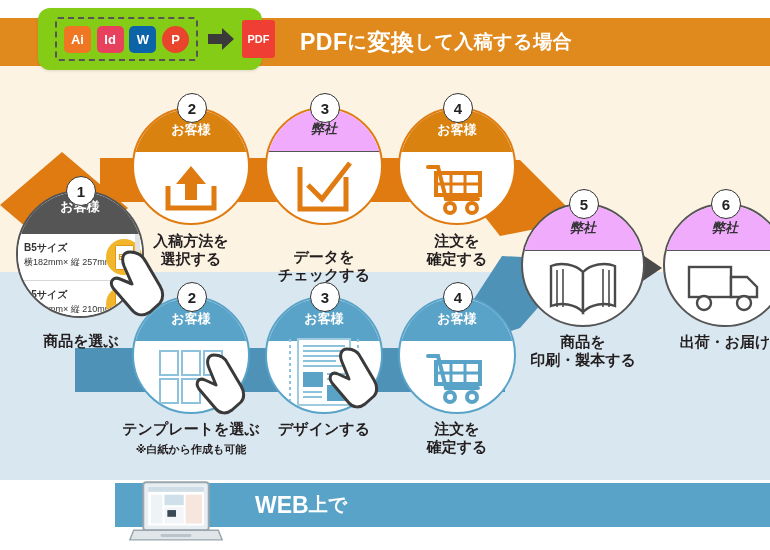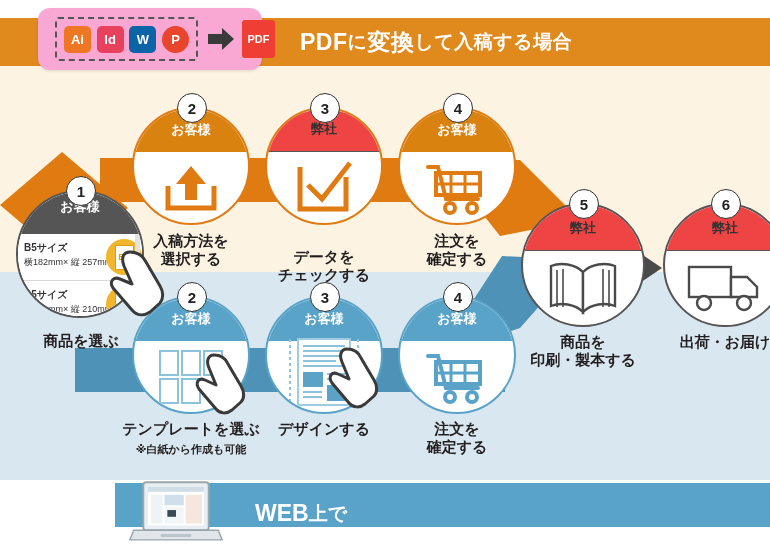--- a/index.html
+++ b/index.html
@@ -20,21 +20,21 @@
     position:absolute;left:0;top:18px;width:770px;height:48px;background:#e08a1e;
   }
   .banner-orange .btext{
     position:absolute;left:300px;top:0;height:48px;display:flex;align-items:center;
     color:#ffffff;font-weight:bold;font-size:19px;letter-spacing:.5px;white-space:nowrap;
   }
   .banner-orange .btext .big{font-size:23px;}
 
   
   .chipcard{
-    position:absolute;left:38px;top:8px;width:224px;height:62px;background:#f9a8d4;
+    position:absolute;left:38px;top:8px;width:224px;height:62px;background:#84cc16;
     border-radius:12px;box-shadow:0 1px 3px rgba(0,0,0,.12);
     display:flex;align-items:center;
   }
   .dashbox{
     position:absolute;left:17px;top:9px;width:143px;height:44px;
     border:2px dashed #555;border-radius:3px;
     display:flex;align-items:center;justify-content:space-around;padding:0 4px;box-sizing:border-box;
   }
   .appic{
     width:27px;height:27px;border-radius:5px;color:#fff;font-weight:bold;font-size:13px;
@@ -48,41 +48,41 @@
   .pdfic::after{
     content:"";position:absolute;right:0;top:0;border-width:0 9px 9px 0;border-style:solid;
     border-color:#ffffff transparent transparent #ffffff;
   }
 
   
   .banner-blue{
     position:absolute;left:115px;top:483px;width:655px;height:44px;background:#59a3c8;
   }
   .banner-blue .btext{
-    position:absolute;left:140px;top:0;height:44px;display:flex;align-items:flex-end;
+    position:absolute;left:140px;top:0;height:44px;display:flex;align-items:center;
     color:#ffffff;font-weight:bold;font-size:19px;white-space:nowrap;
   }
   .banner-blue .btext .big{font-size:23px;}
   .laptop{position:absolute;left:125px;top:477px;width:100px;height:68px;}
 
   
   .ribbon{position:absolute;}
 
   
   .step{position:absolute;}
   .circle{
     position:absolute;left:0;top:0;border-radius:50%;overflow:hidden;background:#ffffff;
     box-sizing:border-box;
   }
   .circle .band{
     position:absolute;left:0;top:0;width:100%;height:38%;
     display:flex;align-items:flex-end;justify-content:center;
     color:#ffffff;font-weight:bold;font-size:13px;padding-bottom:13px;box-sizing:border-box;
   }
-  .circle .band.light{color:#333;background:#ef4444;border-bottom:1.5px solid #555;}
+  .circle .band.light{color:#333;background:#f0abfc;border-bottom:1.5px solid #555;font-style:italic;}
   .circle .icon{position:absolute;left:0;top:38%;width:100%;height:62%;
     display:flex;align-items:center;justify-content:center;}
   .numbadge{
     position:absolute;width:28px;height:28px;border-radius:50%;background:#ffffff;
     border:1.6px solid #333;color:#222;font-weight:bold;font-size:15px;
     display:flex;align-items:center;justify-content:center;z-index:6;
   }
   .caption{
     position:absolute;text-align:center;color:#231f20;font-weight:bold;font-size:15px;
     line-height:1.22;white-space:pre-line;z-index:5;

